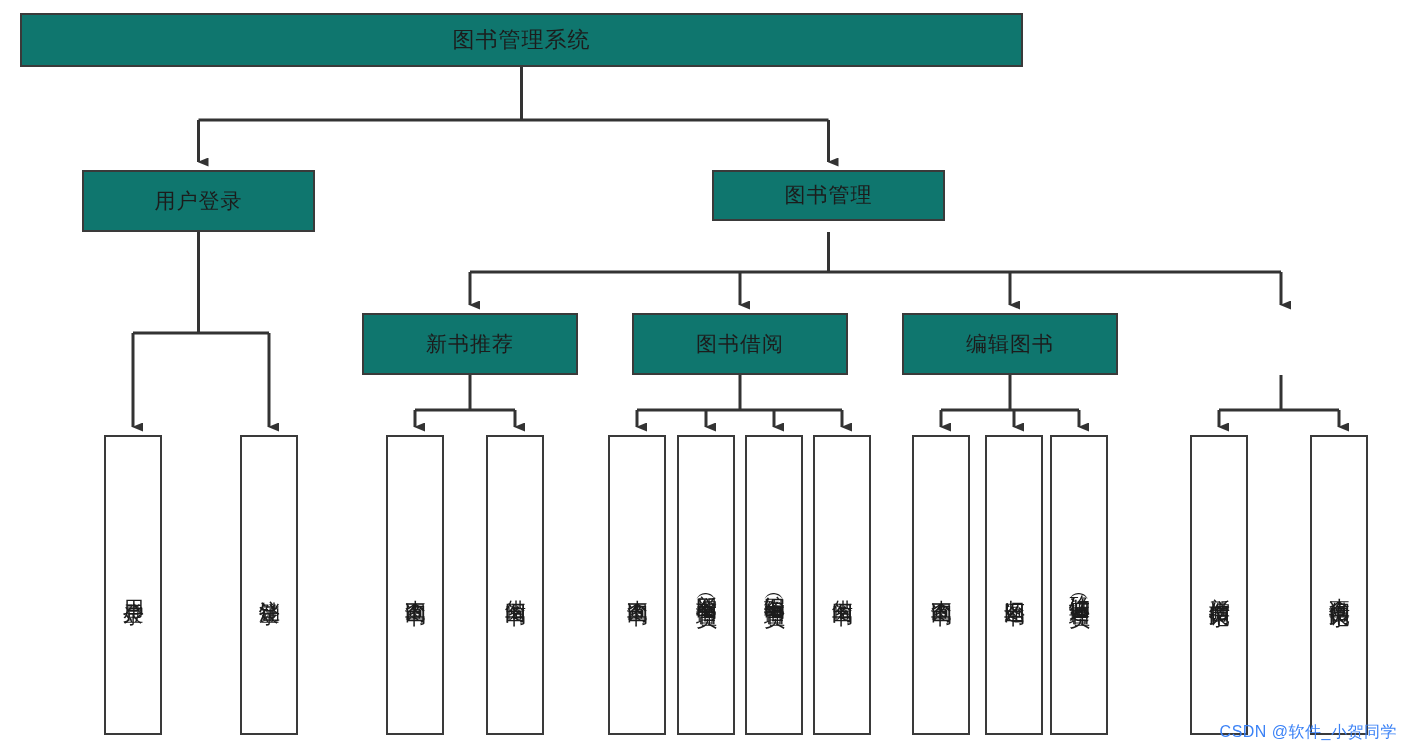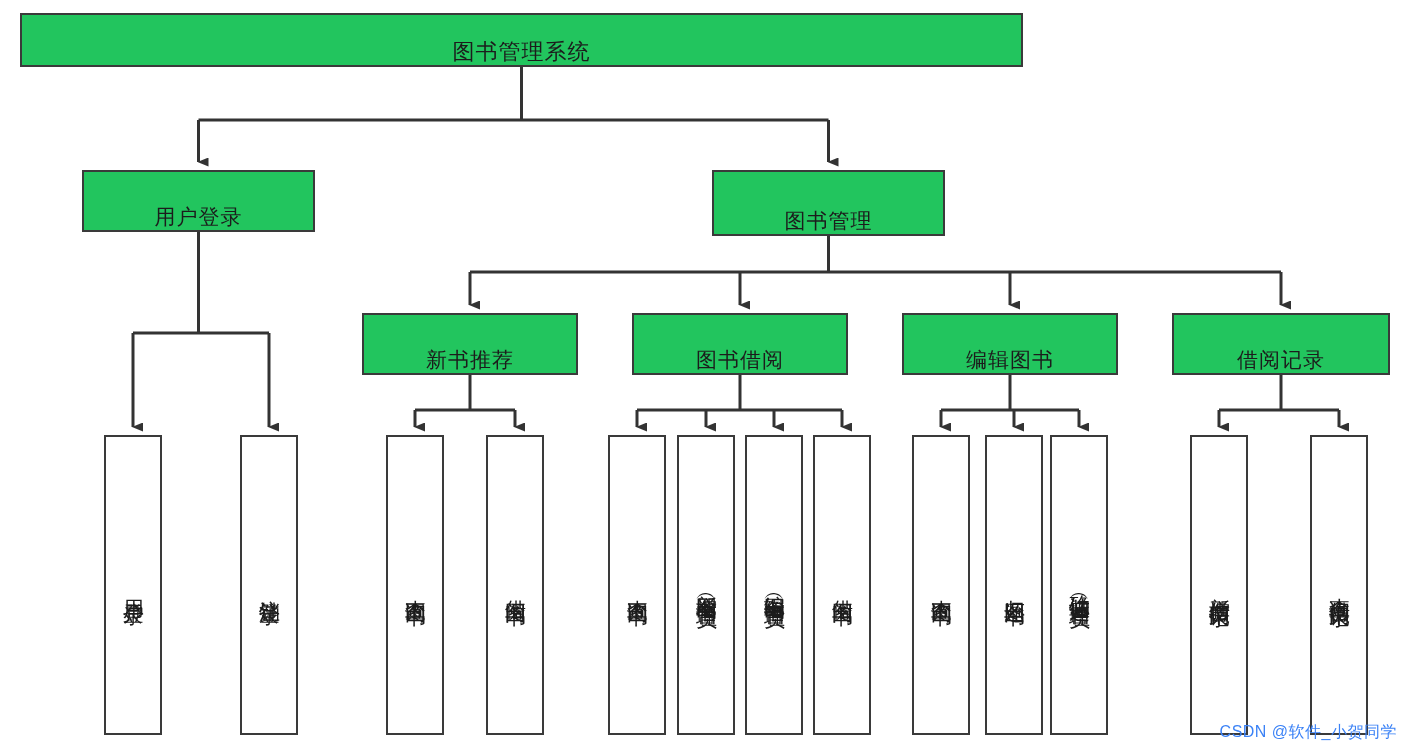--- a/index.html
+++ b/index.html
@@ -4,22 +4,22 @@
 <title>图书管理系统 结构图</title>
 <style>
   html,body{margin:0;padding:0;background:#ffffff;}
   body{
     font-family:"Liberation Sans","DejaVu Sans",sans-serif;
     width:1405px;height:747px;overflow:hidden;position:relative;
   }
   #diagram-root{position:relative;width:1405px;height:747px;background:#fff;}
   svg.canvas{position:absolute;left:0;top:0;width:1405px;height:747px;}
   .node-box{
-    position:absolute;background:#22c55e;border:2.5px solid #3a3a3a;
-    box-sizing:border-box;display:flex;align-items:flex-end;justify-content:center;
+    position:absolute;background:#0f766e;border:2.5px solid #3a3a3a;
+    box-sizing:border-box;display:flex;align-items:center;justify-content:center;
   }
   .node-label{
     color:#1c1c1c;font-size:21px;line-height:1.25;letter-spacing:1px;
     white-space:nowrap;user-select:none;
   }
   .node-root .node-label{font-size:22px;}
   .leaf-box{
     position:absolute;background:#ffffff;border:2.5px solid #3a3a3a;
     box-sizing:border-box;display:flex;align-items:center;justify-content:center;
     padding-top:4px;
@@ -90,35 +90,32 @@
     </g>
   </svg>
 
   <div class="node-box node-root" style="left:20px;top:13px;width:1003px;height:54px;">
     <span class="node-label">图书管理系统</span>
   </div>
 
   <div class="node-box" style="left:82px;top:170px;width:233px;height:62px;">
     <span class="node-label">用户登录</span>
   </div>
-  <div class="node-box" style="left:712px;top:170px;width:233px;height:66px;">
+  <div class="node-box" style="left:712px;top:170px;width:233px;height:51px;">
     <span class="node-label">图书管理</span>
   </div>
 
   <div class="node-box" style="left:362px;top:313px;width:216px;height:62px;">
     <span class="node-label">新书推荐</span>
   </div>
   <div class="node-box" style="left:632px;top:313px;width:216px;height:62px;">
     <span class="node-label">图书借阅</span>
   </div>
   <div class="node-box" style="left:902px;top:313px;width:216px;height:62px;">
     <span class="node-label">编辑图书</span>
-  </div>
-  <div class="node-box" style="left:1172px;top:313px;width:218px;height:62px;">
-    <span class="node-label">借阅记录</span>
   </div>
 
   <div class="leaf-box" style="left:104px;top:435px;width:58px;height:300px;">
     <span class="leaf-label">用户登录</span>
   </div>
   <div class="leaf-box" style="left:240px;top:435px;width:58px;height:300px;">
     <span class="leaf-label">注销登录</span>
   </div>
 
   <div class="leaf-box" style="left:386px;top:435px;width:58px;height:300px;">

